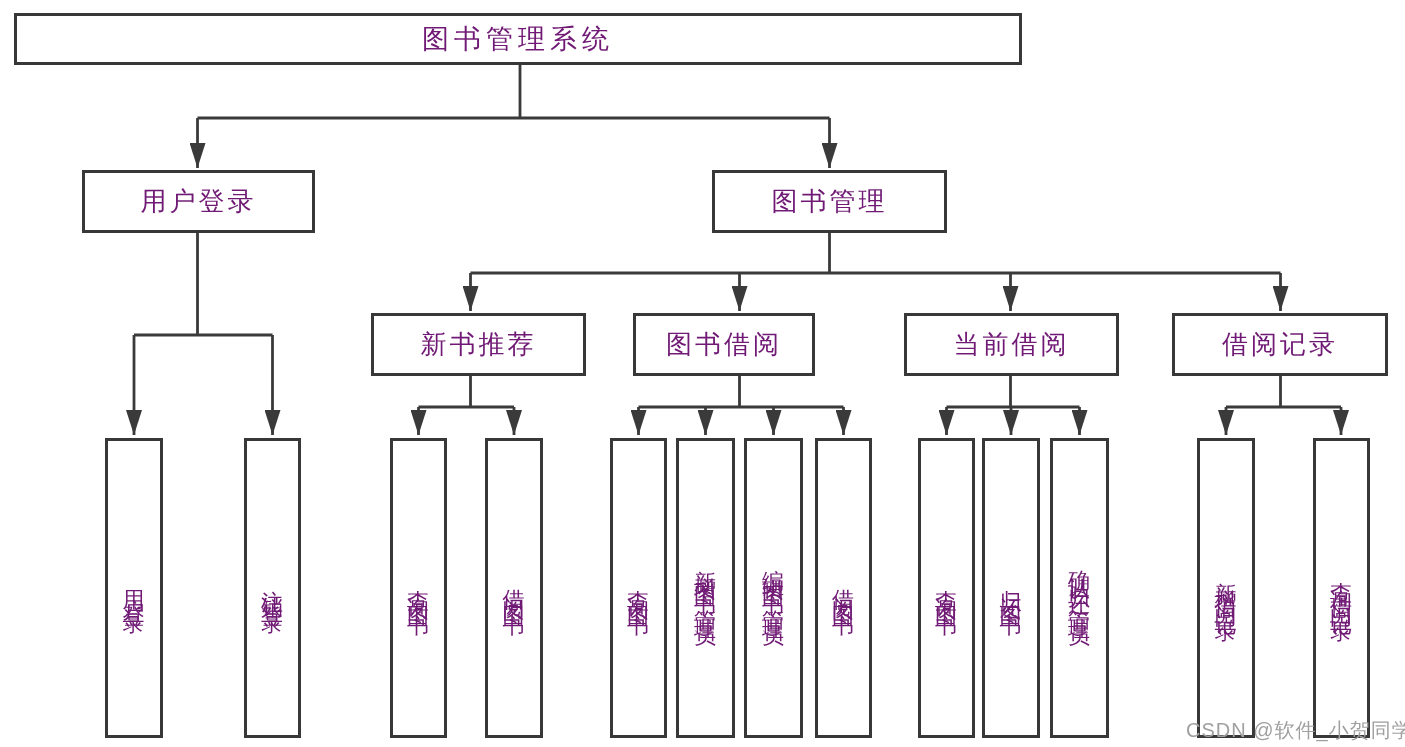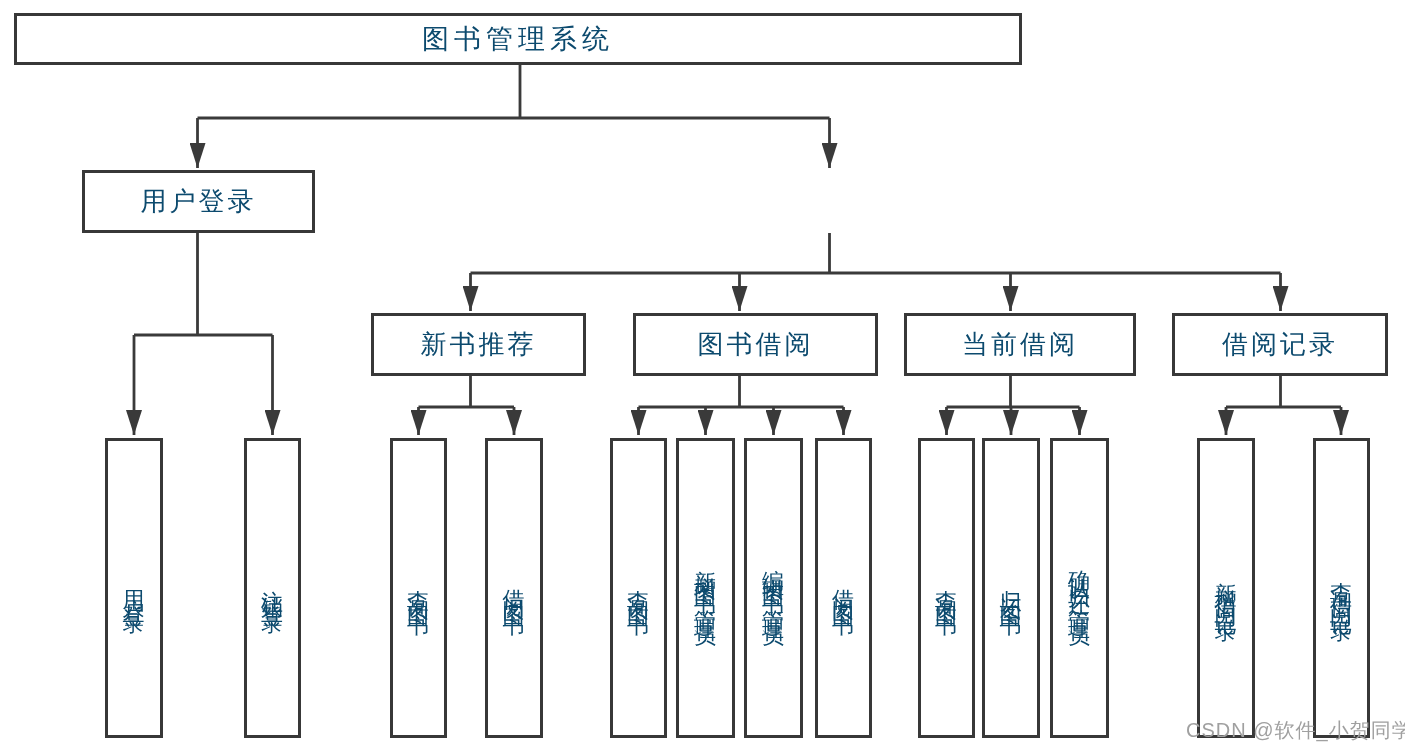--- a/index.html
+++ b/index.html
@@ -24,21 +24,21 @@
   svg.wires .ln {
     stroke: #3a3a3a;
     stroke-width: 2.8;
     fill: none;
   }
   .node {
     position: absolute;
     box-sizing: border-box;
     background: #ffffff;
     border: 3px solid #383838;
-    color: #0c4a6e;
+    color: #701a75;
     display: flex;
     align-items: center;
     justify-content: center;
     text-align: center;
   }
   .node.root-box {
     font-size: 27px;
     letter-spacing: 5px;
   }
   .node.h-box {
@@ -114,28 +114,31 @@
     </g>
   </svg>
 
   <div class="node root-box" style="left:14px; top:13px; width:1008px; height:52px;">
     <span>图书管理系统</span>
   </div>
 
   <div class="node h-box" style="left:82px; top:170px; width:233px; height:63px;">
     <span>用户登录</span>
   </div>
+  <div class="node h-box" style="left:712px; top:170px; width:235px; height:63px;">
+    <span>图书管理</span>
+  </div>
 
   <div class="node h-box" style="left:363px; top:313px; width:215px; height:63px;margin-left:8px;">
     <span>新书推荐</span>
   </div>
-  <div class="node h-box" style="left:633px; top:313px; width:245px; height:63px;text-align:right;">
+  <div class="node h-box" style="left:633px; top:313px; width:182px; height:63px;text-align:right;">
     <span>图书借阅</span>
   </div>
-  <div class="node h-box" style="left:904px; top:313px; width:232px; height:63px;">
+  <div class="node h-box" style="left:904px; top:313px; width:215px; height:63px;">
     <span>当前借阅</span>
   </div>
   <div class="node h-box" style="left:1172px; top:313px; width:216px; height:63px;">
     <span>借阅记录</span>
   </div>
 
   <div class="node leaf" style="left:105px; width:58px;">
     <span>用户登录</span>
   </div>
   <div class="node leaf" style="left:244px; width:57px;">

